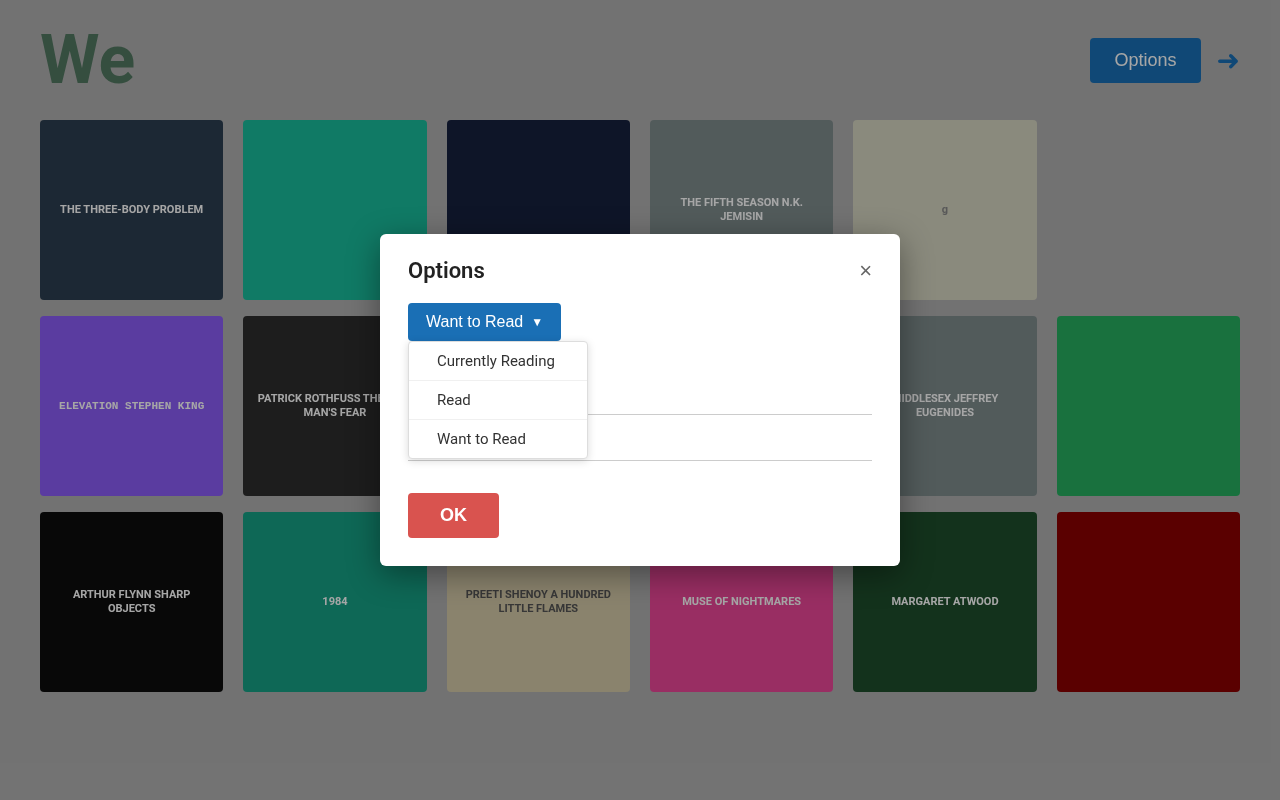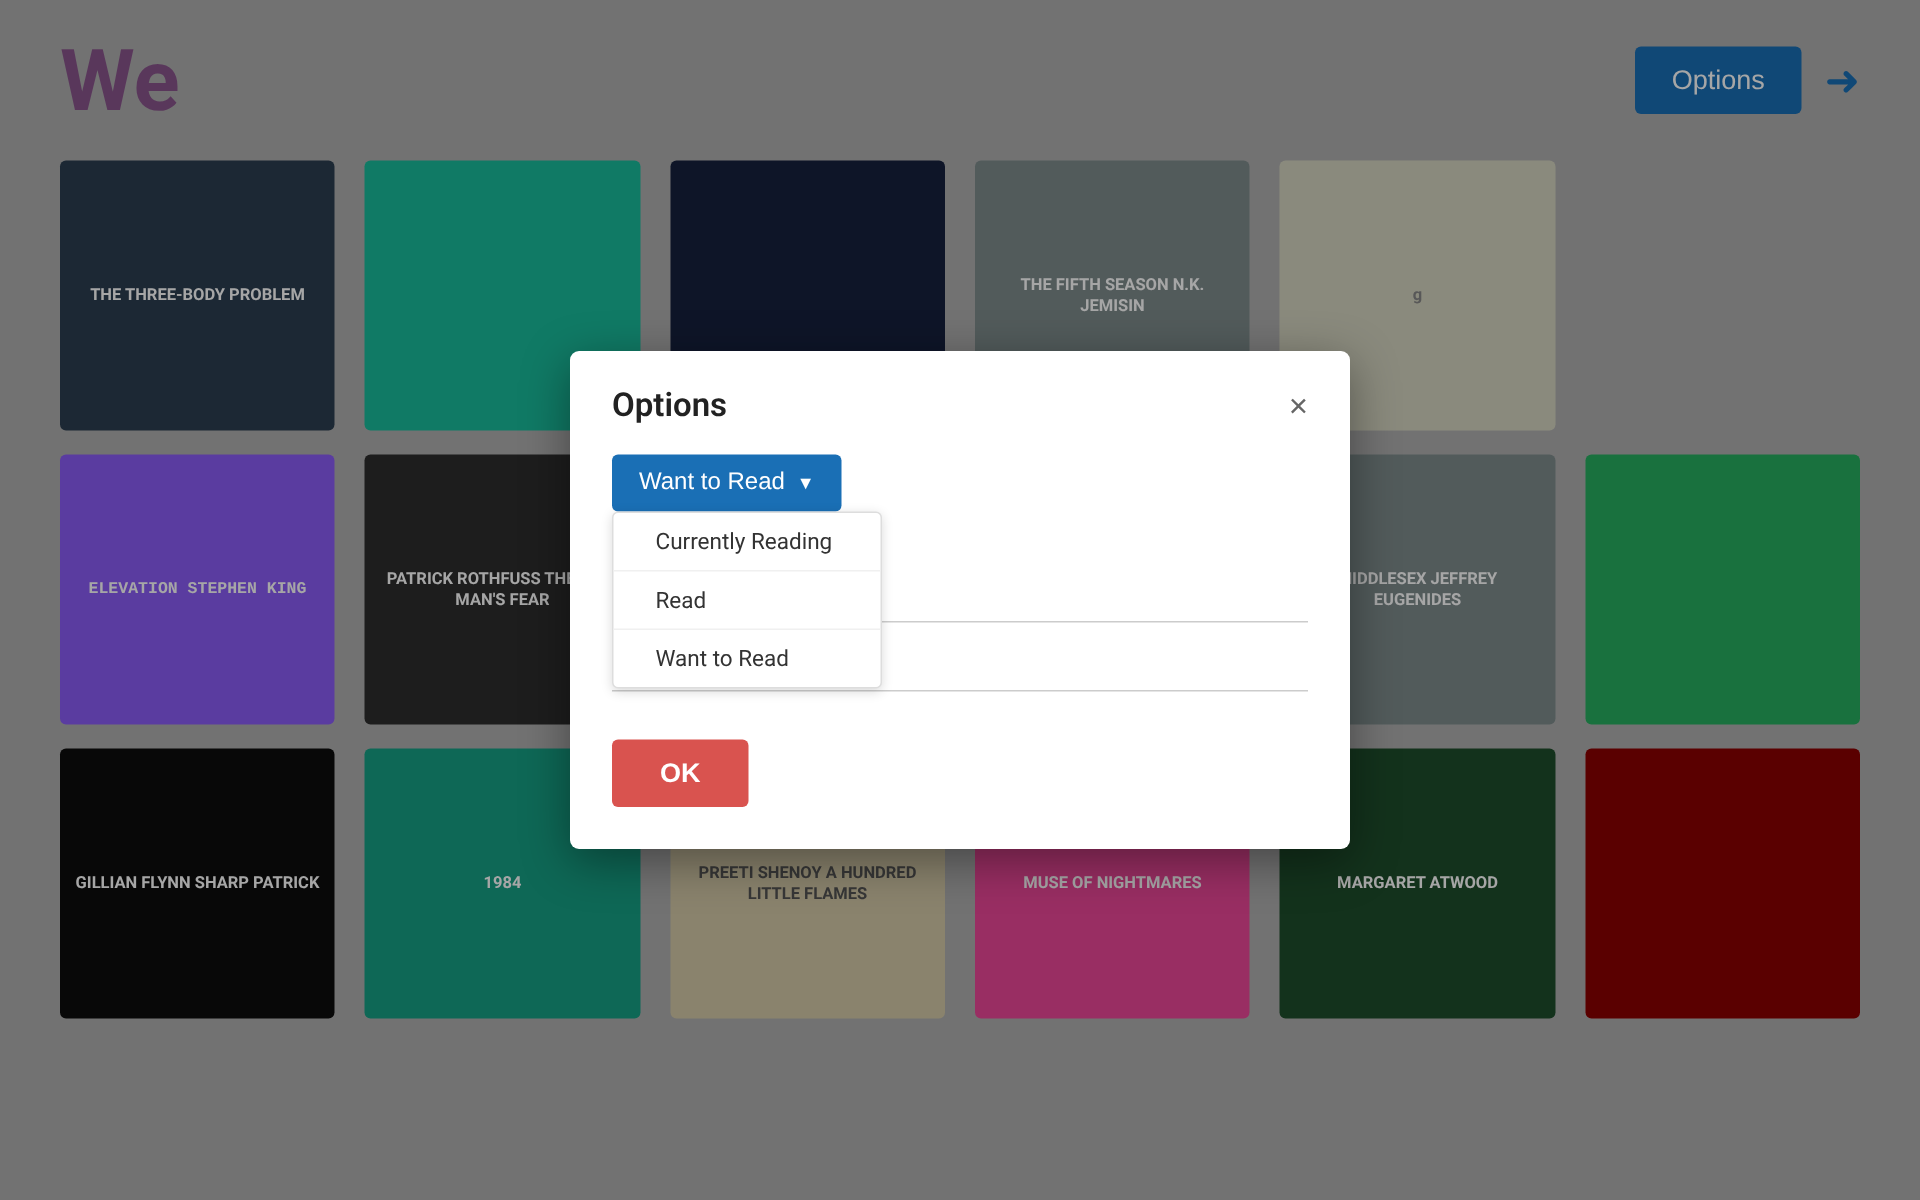--- a/index.html
+++ b/index.html
@@ -22,23 +22,23 @@
     }
 
     
     .bg-header {
       display: flex;
       align-items: center;
       justify-content: space-between;
       padding: 20px 40px;
     }
     .bg-title {
-      font-size: 57px;
+      font-size: 68px;
       font-weight: bold;
-      color: #701a75;
+      color: #14532d;
       opacity: 0.6;
     }
     .bg-header-right {
       display: flex;
       align-items: center;
       gap: 16px;
     }
     .bg-options-btn {
       background: #1a6fb5;
       color: #fff;
@@ -232,21 +232,21 @@
   <div class="books-grid" id="row2-grid">
       <div class="book-cover book-orange">ELEVATION STEPHEN KING</div>
       <div class="book-cover book-dark3">PATRICK ROTHFUSS THE WISE MAN'S FEAR</div>
       <div class="book-cover book-black">sidney sheldon master of the game</div>
       <div class="book-cover book-dark2">CLARKE RENDEZVOUS WITH RAMA</div>
       <div class="book-cover book-gray">MIDDLESEX JEFFREY EUGENIDES</div>
       <div class="book-cover book-green"></div>
     </div>
 
   <div class="books-grid" id="row3-grid">
-      <div class="book-cover book-dark4">GILLIAN FLYNN SHARP PATRICK</div>
+      <div class="book-cover book-dark4">ARTHUR FLYNN SHARP OBJECTS</div>
       <div class="book-cover book-teal2">1984</div>
       <div class="book-cover book-beige">PREETI SHENOY A HUNDRED LITTLE FLAMES</div>
       <div class="book-cover book-purple">MUSE OF NIGHTMARES</div>
       <div class="book-cover book-darkgreen">MARGARET ATWOOD</div>
       <div class="book-cover book-crimson"></div>
     </div>
 </div>
 
 <div class="overlay">
 

